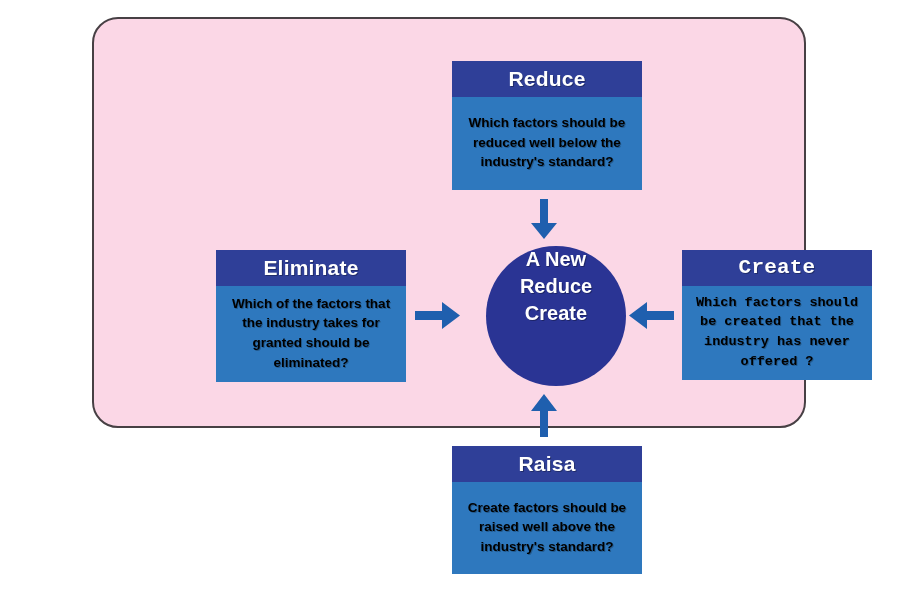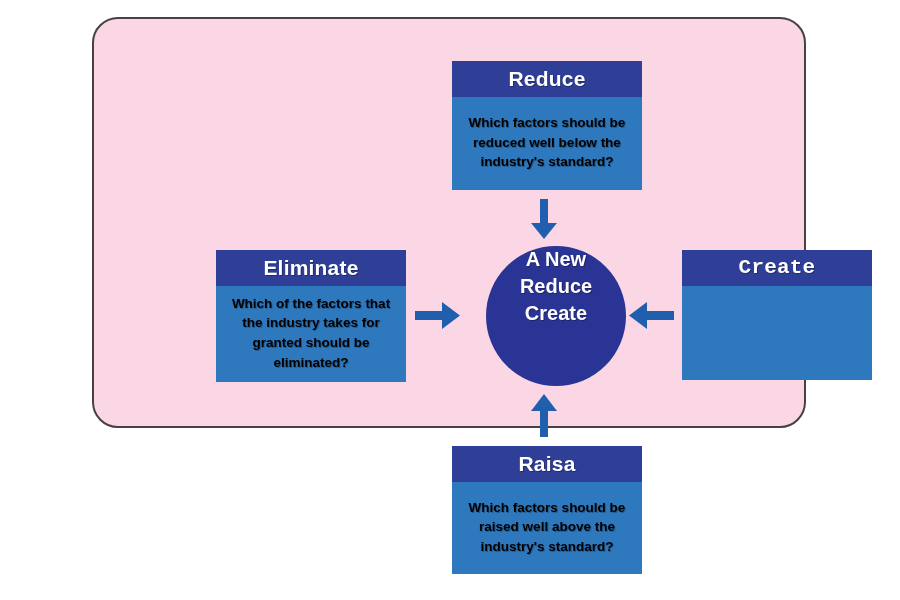--- a/index.html
+++ b/index.html
@@ -114,25 +114,26 @@
       <div class="box-body">Which factors should be reduced well below the industry's standard?</div>
     </div>
 
     <div class="factor-box" id="box-eliminate">
       <div class="box-header">Eliminate</div>
       <div class="box-body">Which of the factors that the industry takes for granted should be eliminated?</div>
     </div>
 
     <div class="factor-box" id="box-create">
       <div class="box-header">Create</div>
+      <div class="box-body">Which factors should be created that the industry has never offered ?</div>
     </div>
 
     <div class="factor-box" id="box-raisa">
       <div class="box-header">Raisa</div>
-      <div class="box-body">Which factors should be raised well above the industry's standard?</div>
+      <div class="box-body">Create factors should be raised well above the industry's standard?</div>
     </div>
 
     <div id="center-circle">
       <div>
         <span>A New</span><br>
         <span>Reduce</span><br>
         <span>Create</span>
       </div>
     </div>
 

